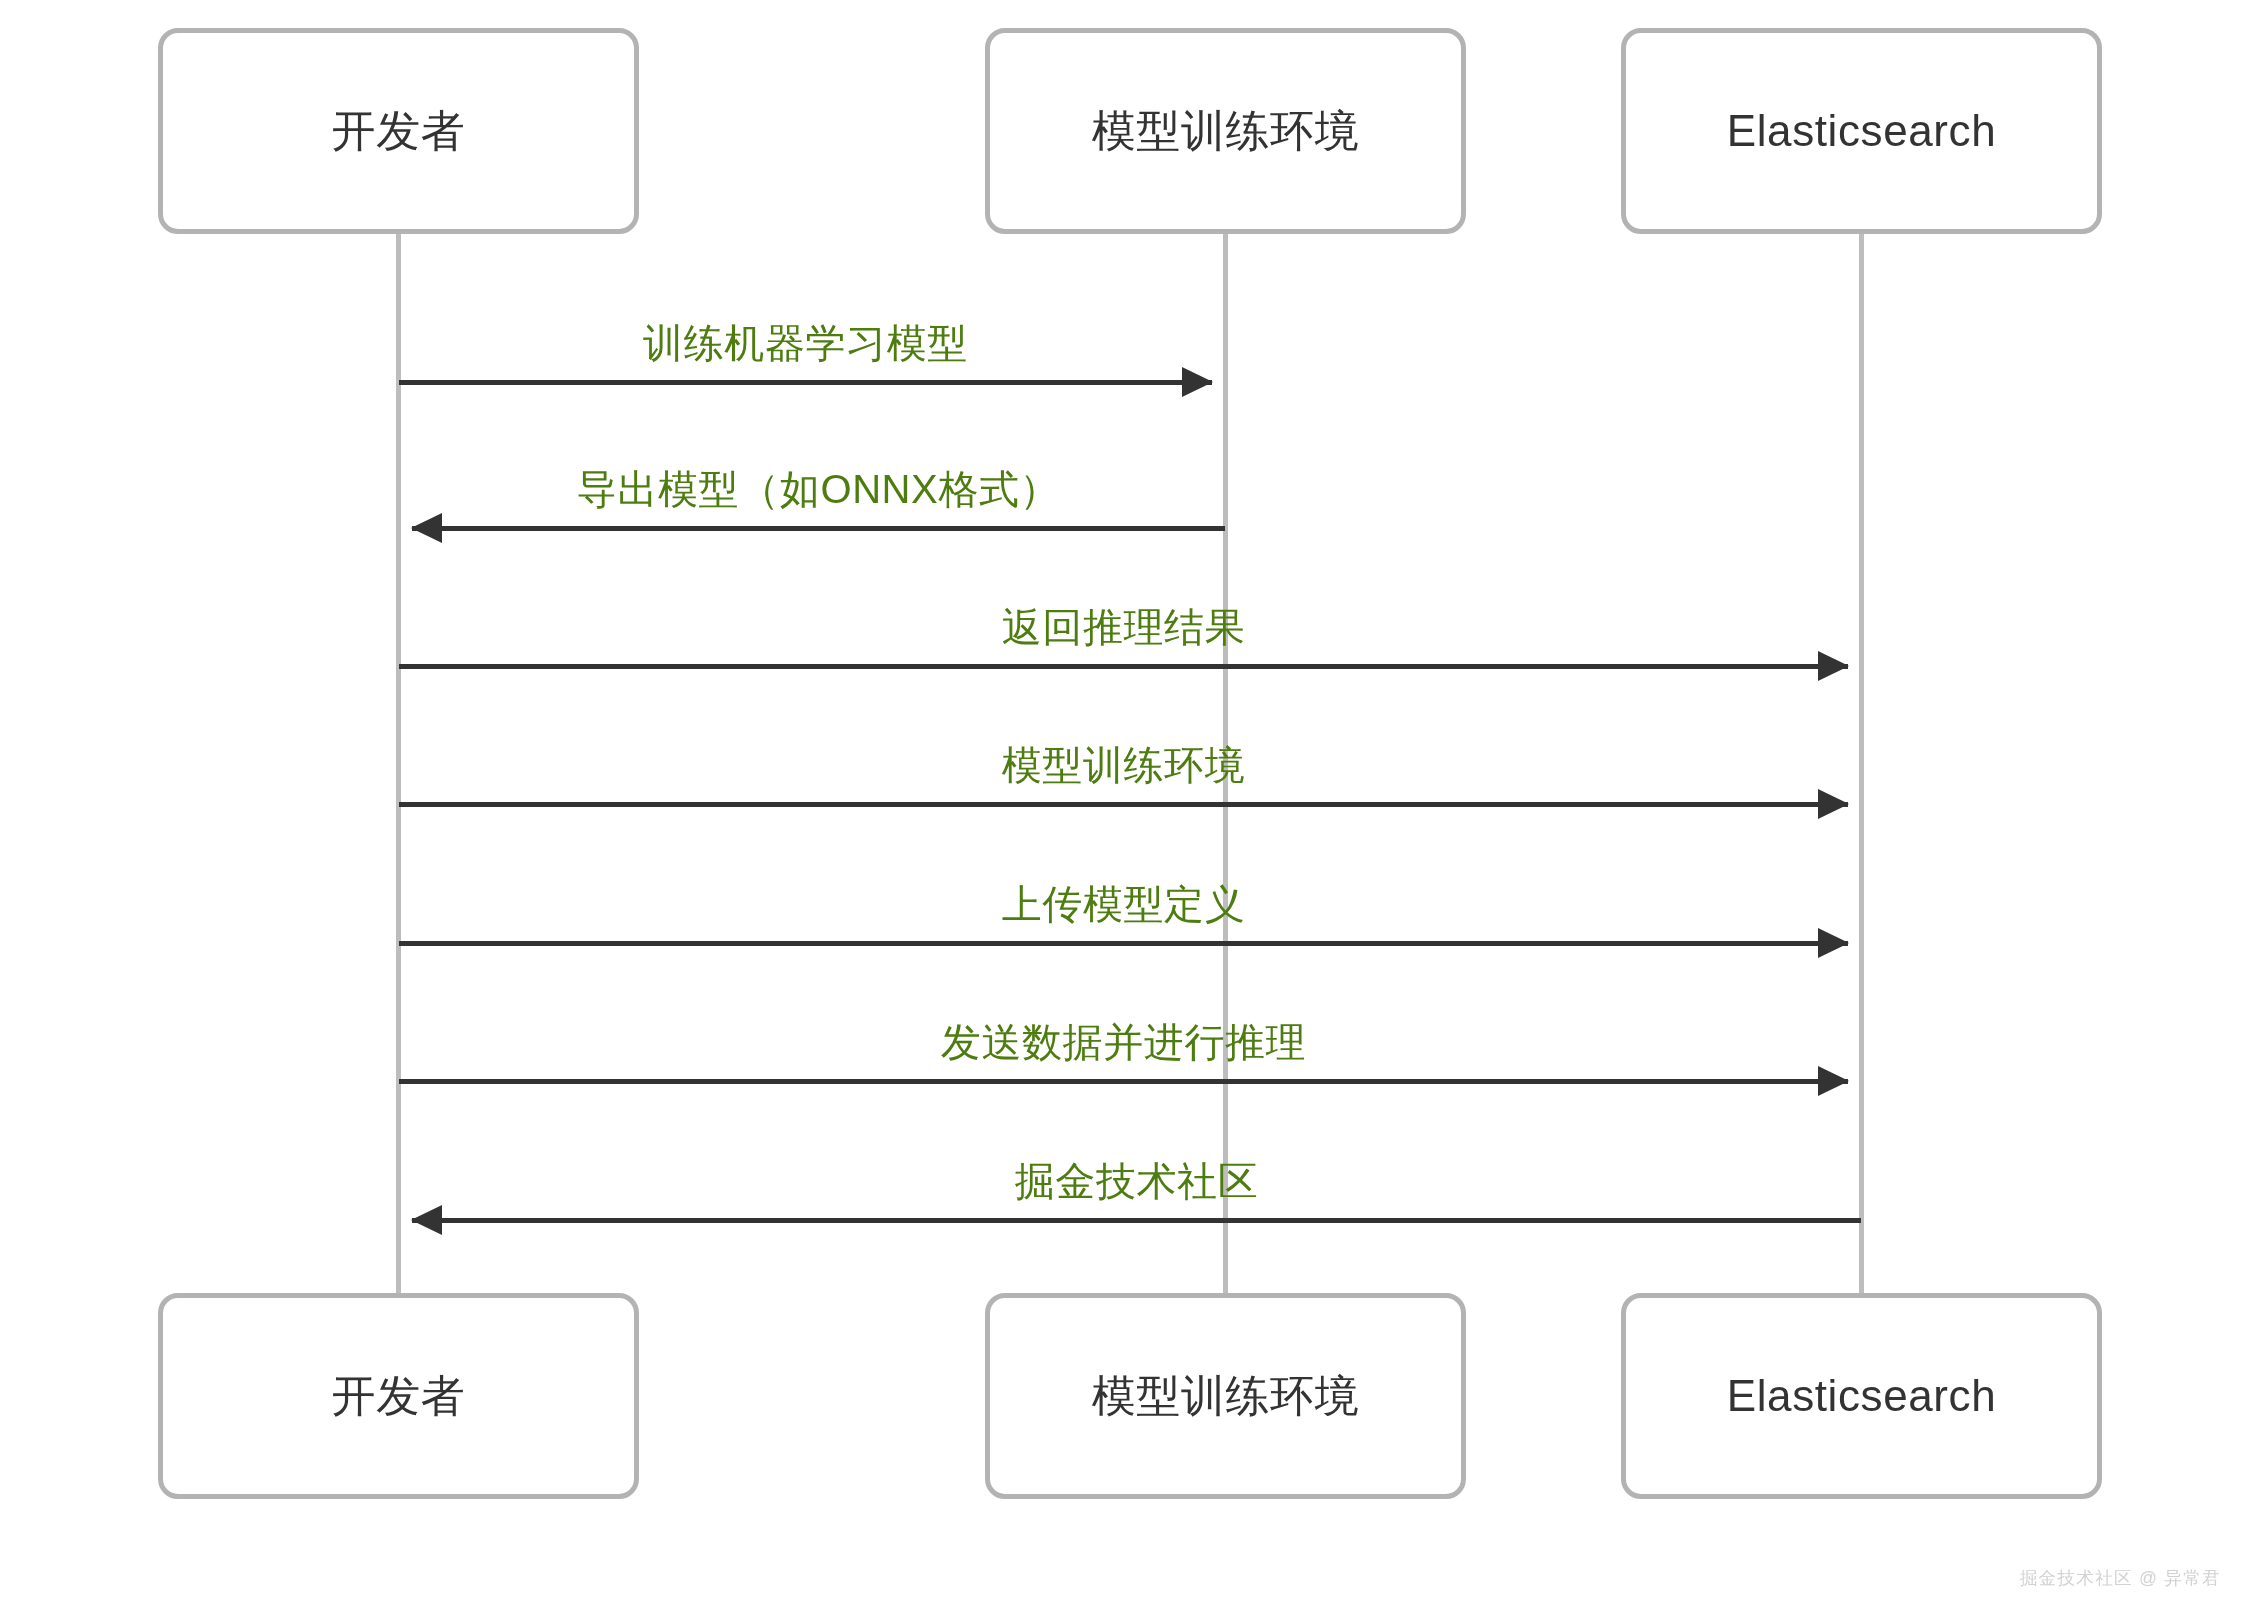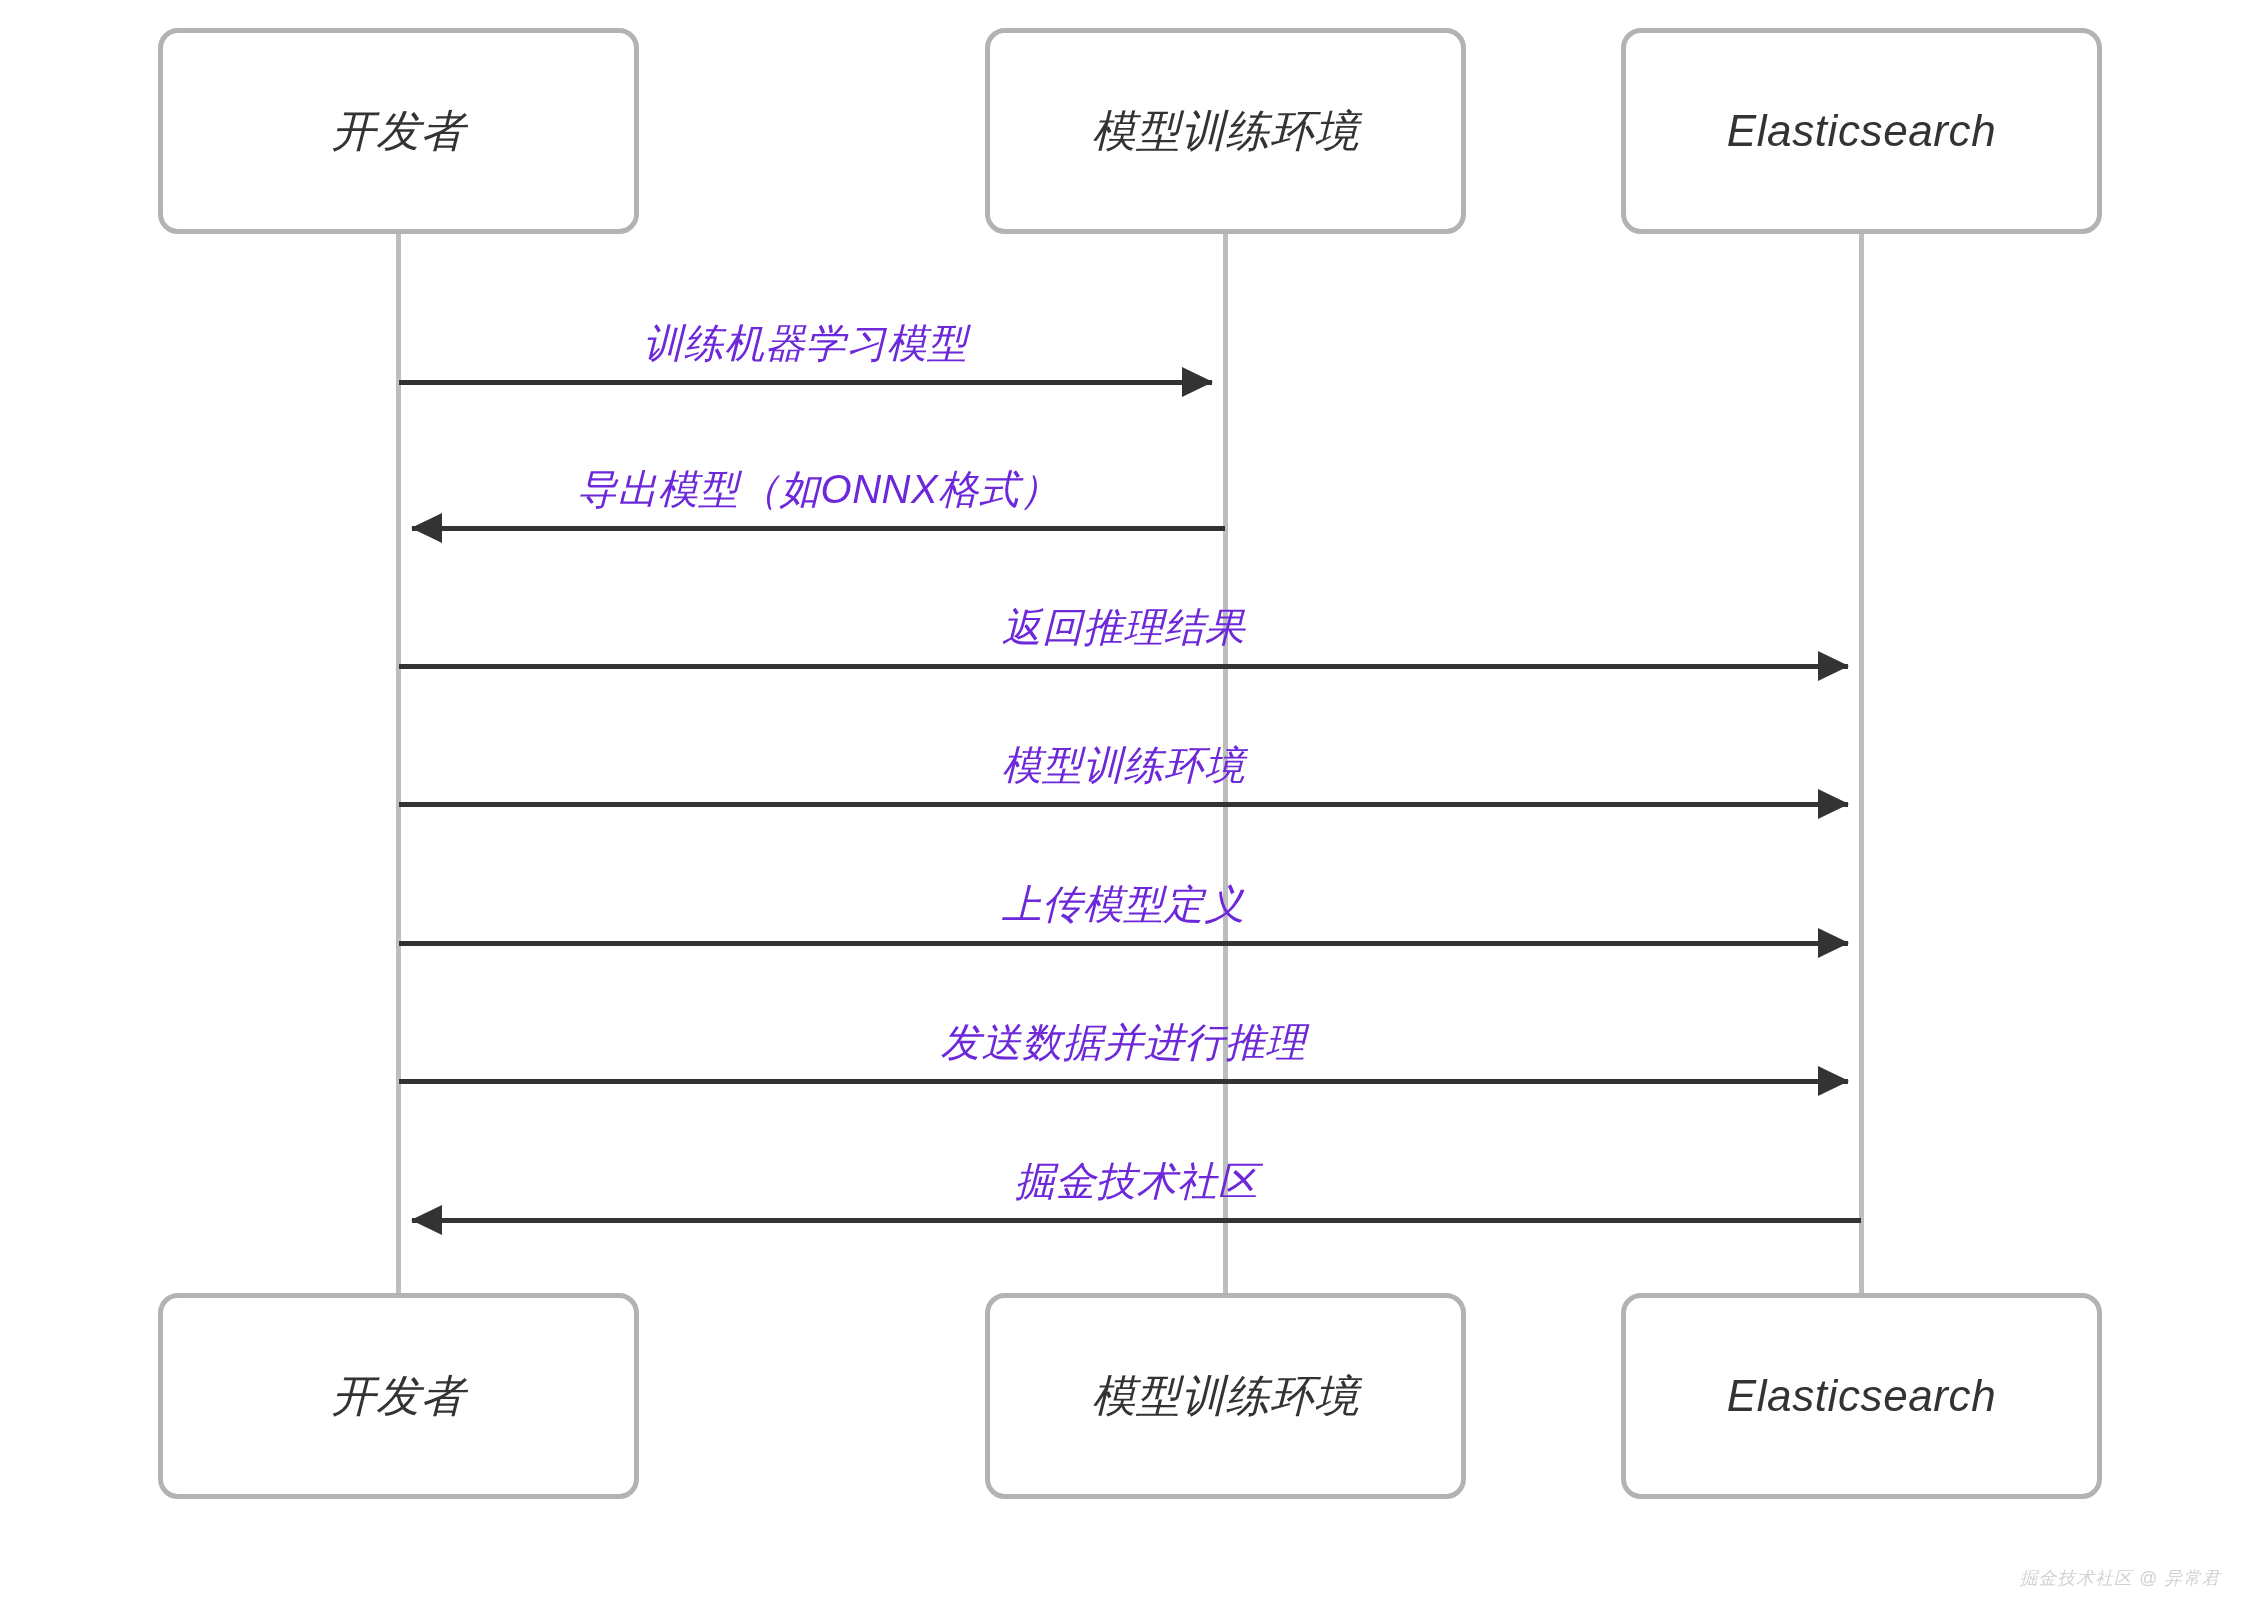--- a/index.html
+++ b/index.html
@@ -4,21 +4,20 @@
 <style>
   html,body{margin:0;padding:0;background:#ffffff;}
   body{font-family:"Liberation Sans","DejaVu Sans",sans-serif;}
 
   #stage{
     position:relative;
     width:2261px;
     height:1621px;
     background:#ffffff;
     overflow:hidden;
-    font-style:italic;
   }
 
   
   .participant-box{
     position:absolute;
     box-sizing:border-box;
     background:#ffffff;
     border:5.3px solid #b3b3b3;
     border-radius:20px;
     display:flex;
@@ -67,21 +66,21 @@
   .message.to-left .msg-head{
     left:-1.2px;
     border-right:31px solid #333333;
   }
   .message .msg-label{
     position:absolute;
     bottom:15.3px;
     width:100%;
     text-align:center;
     font-size:40px;
-    color:#6d28d9;
+    color:#4d7c0f;
     line-height:1.1;
     white-space:nowrap;
     letter-spacing:0.6px;
   }
 
   
   .watermark{
     position:absolute;
     right:40px;
     bottom:31px;

